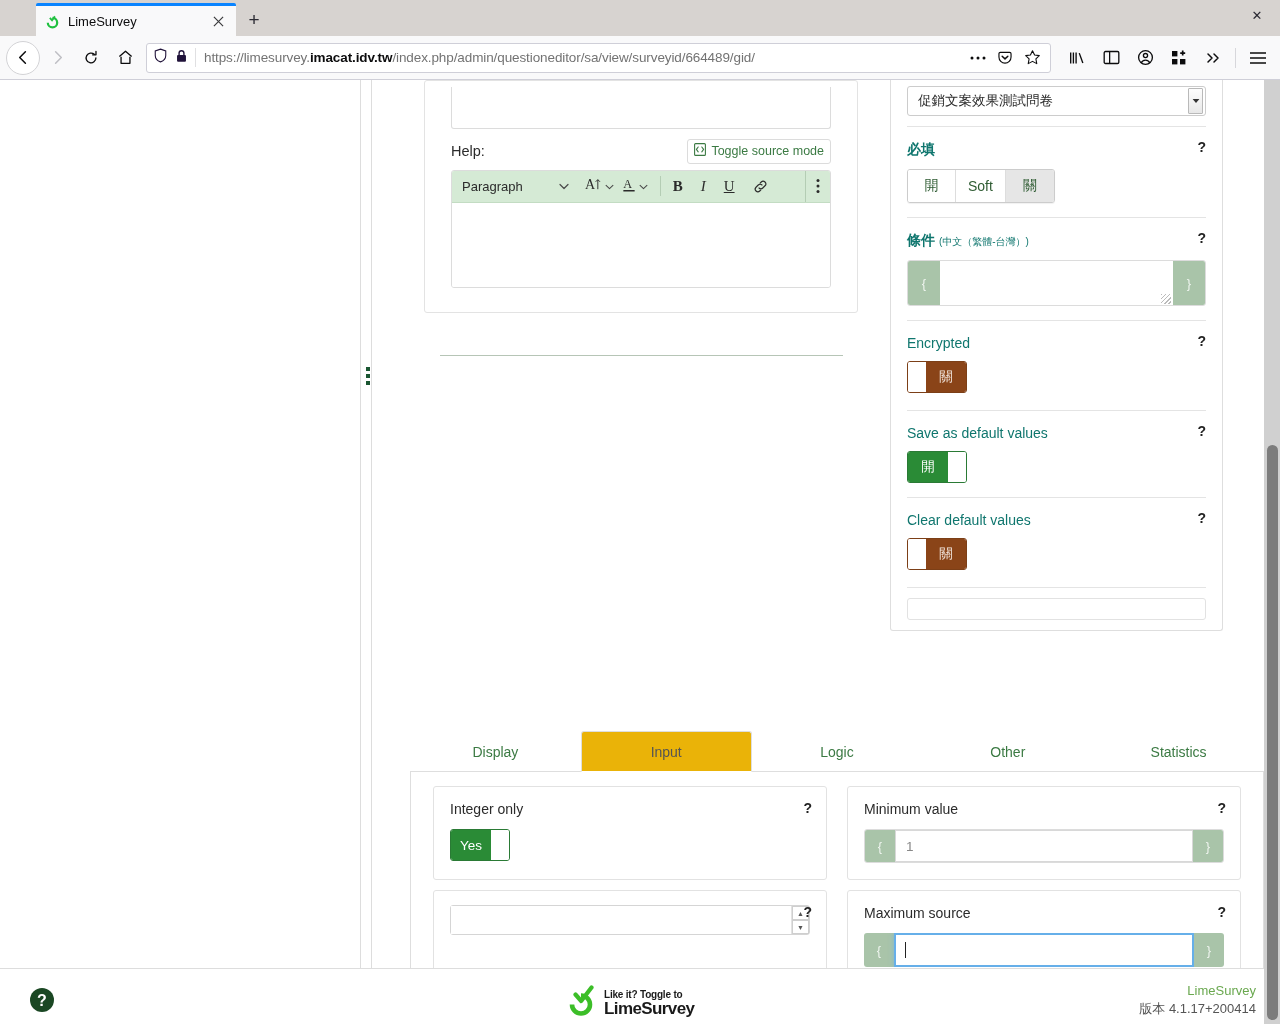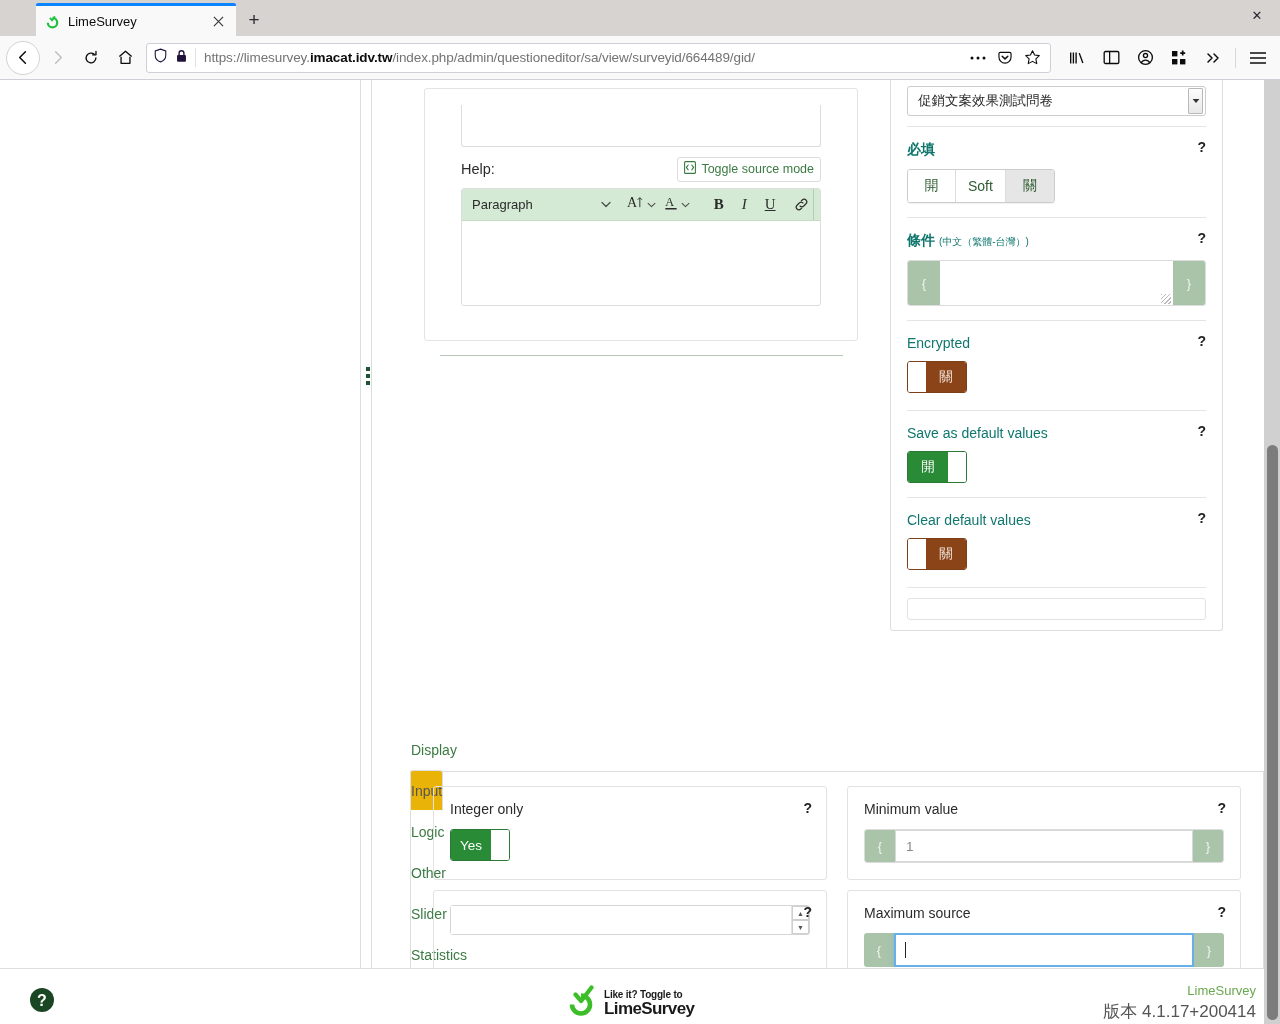--- a/index.html
+++ b/index.html
@@ -78,43 +78,43 @@
   .collapse-handle {
     position: absolute; left: 366px; top: 287px; width: 4px; height: 18px;
     display: flex; flex-direction: column; justify-content: space-between; align-items: center;
   }
   .collapse-handle i { display:block; width: 4px; height: 4px; background: #1a5632; }
 
   .content { position: absolute; left: 372px; top: 0; right: 16px; height: 888px; }
 
   
   .qcard {
-    position: absolute; left: 52px; top: 8px; width: 434px;
-    background: #fff; border: 1px solid #e3e3e3; border-radius: 3px; padding: 16px;
+    position: absolute; left: 52px; top: 0; width: 434px;
+    background: #fff; border: 1px solid #e3e3e3; border-radius: 3px; padding: 6px;
   }
   .help-text-box {
     height: 42px; margin: 0 20px; border: 1px solid #dcdcdc; border-top: none;
     border-radius: 0 0 3px 3px; background: #fff;
   }
   .help-row {
     display: flex; align-items: center; justify-content: space-between;
     margin: 10px 20px 0 20px;
   }
   .help-label { font-size: 14.5px; color: #2b2b2b; }
   .toggle-src-btn {
     border: 1px solid #dcdcdc; background: #fff; border-radius: 3px;
     font-size: 12.5px; color: #3b7a43; padding: 3px 6px; display: flex; align-items: center; gap: 5px;
     line-height: 1.1;
   }
   .editor-wrap { margin: 6px 20px 18px 20px; border: 1px solid #dcdcdc; border-radius: 3px; overflow: hidden; }
   .editor-toolbar {
     background: #d5ead5; height: 32px; display: flex; align-items: center; padding: 0 10px;
     border-bottom: 1px solid #c3dcc3;
   }
-  .ed-dropdown { display: flex; align-items: center; gap: 68px; font-size: 13px; color: #2b2b2b; }
+  .ed-dropdown { display: flex; align-items: center; gap: 36px; font-size: 13px; color: #2b2b2b; }
   .ed-item { display: flex; align-items: center; gap: 3px; color: #2b2b2b; font-size: 15px; padding: 0 4px; }
   .ed-sep { width: 1px; height: 20px; background: #b4cdb4; margin: 0 8px; }
   .ed-b { font-weight: 700; font-size: 15px; font-family: "Liberation Serif", serif; }
   .ed-i { font-style: italic; font-size: 15px; font-family: "Liberation Serif", serif; }
   .ed-u { text-decoration: underline; font-size: 15px; font-family: "Liberation Serif", serif; }
   .ed-kebab { margin-left: auto; padding-left: 10px; border-left: 1px solid #b4cdb4; height: 32px;
               display: flex; align-items: center; color: #2b2b2b; font-size: 15px; }
   .editor-body { height: 84px; background: #fff; }
   .caret-chev { font-size: 10px; color: #4a4a4a; }
 
@@ -170,22 +170,22 @@
                      justify-content: center; font-size: 13.5px; }
   .switch.on { border-color: #2a7a35; }
   .switch.on .lbl { flex: 1; background: #2a8b36; color: #ffffff; display: flex; align-items: center;
                     justify-content: center; font-size: 13.5px; }
   .switch.on .knob { width: 18px; background: #fff; }
 
   .tail-box { border: 1px solid #e2e2e2; border-radius: 3px; height: 22px; margin-top: 10px; }
 
   
   .tabs-area { position: absolute; left: 38px; top: 648px; width: 854px; }
-  .tabs-row { display: flex; align-items: flex-start; height: 44px; border-bottom: 1px solid #dedede;
-              padding-left: 0; flex-direction: column; }
+  .tabs-row { display: flex; align-items: flex-end; height: 44px; border-bottom: 1px solid #dedede;
+              padding-left: 0; }
   .tab-item {
     flex: 1; text-align: center; font-size: 14px; color: #3b7a43; padding: 12px 0 11px 0;
     border: 1px solid transparent; position: relative; top: 1px;
   }
   .tab-item.active {
     color: #555; background: #eab308; border: 1px solid #dedede; border-bottom: 1px solid #fff;
     border-radius: 3px 3px 0 0;
   }
   .tabpanel { border: 1px solid #dedede; border-top: none; padding: 14px 22px 22px 22px; background: #fff; }
   .grid2 { display: grid; grid-template-columns: 1fr 1fr; gap: 10px 20px; }
@@ -214,21 +214,21 @@
     position: absolute; left: 0; top: 888px; width: 1264px; height: 56px;
     border-top: 1px solid #dddddd; background: #fff;
   }
   .f-help { position: absolute; left: 29px; top: 18px; }
   .f-logo { position: absolute; left: 566px; top: 16px; display: flex; align-items: center; gap: 4px; }
   .f-logo-text { line-height: 1.0; }
   .f-logo-text .l1 { font-size: 10px; font-weight: 700; color: #1a1a1a; letter-spacing: -0.2px; }
   .f-logo-text .l2 { font-size: 17px; font-weight: 700; color: #1a1a1a; letter-spacing: -0.6px; }
   .f-right { position: absolute; right: 8px; top: 14px; text-align: right; }
   .f-right .brand { font-size: 13px; color: #6aa84f; }
-  .f-right .ver { font-size: 17px; color: #555; margin-top: 2px; }
+  .f-right .ver { font-size: 13px; color: #555; margin-top: 2px; }
 
   
   .pg-scroll { position: absolute; right: 0; top: 0; width: 16px; height: 944px; background: #d0d0d0; }
   .pg-thumb { position: absolute; right: 2px; top: 365px; width: 11px; height: 575px; background: #7c7c7c;
               border-radius: 6px; }
 </style>
 </head>
 <body>
 
 <div id="browser-chrome">
@@ -509,21 +509,20 @@
 
       <div class="tail-box"></div>
     </div>
 
     <div class="tabs-area">
       <div class="tabs-row">
         <div class="tab-item">Display</div>
         <div class="tab-item active">Input</div>
         <div class="tab-item">Logic</div>
         <div class="tab-item">Other</div>
-        <div class="tab-item">Slider</div>
         <div class="tab-item">Statistics</div>
       </div>
 
       <div class="tabpanel">
         <div class="grid2">
 
           <div class="fieldcard">
             <div class="flabel">Integer only</div>
             <span class="qmark2">?</span>
             <div class="switch on">

